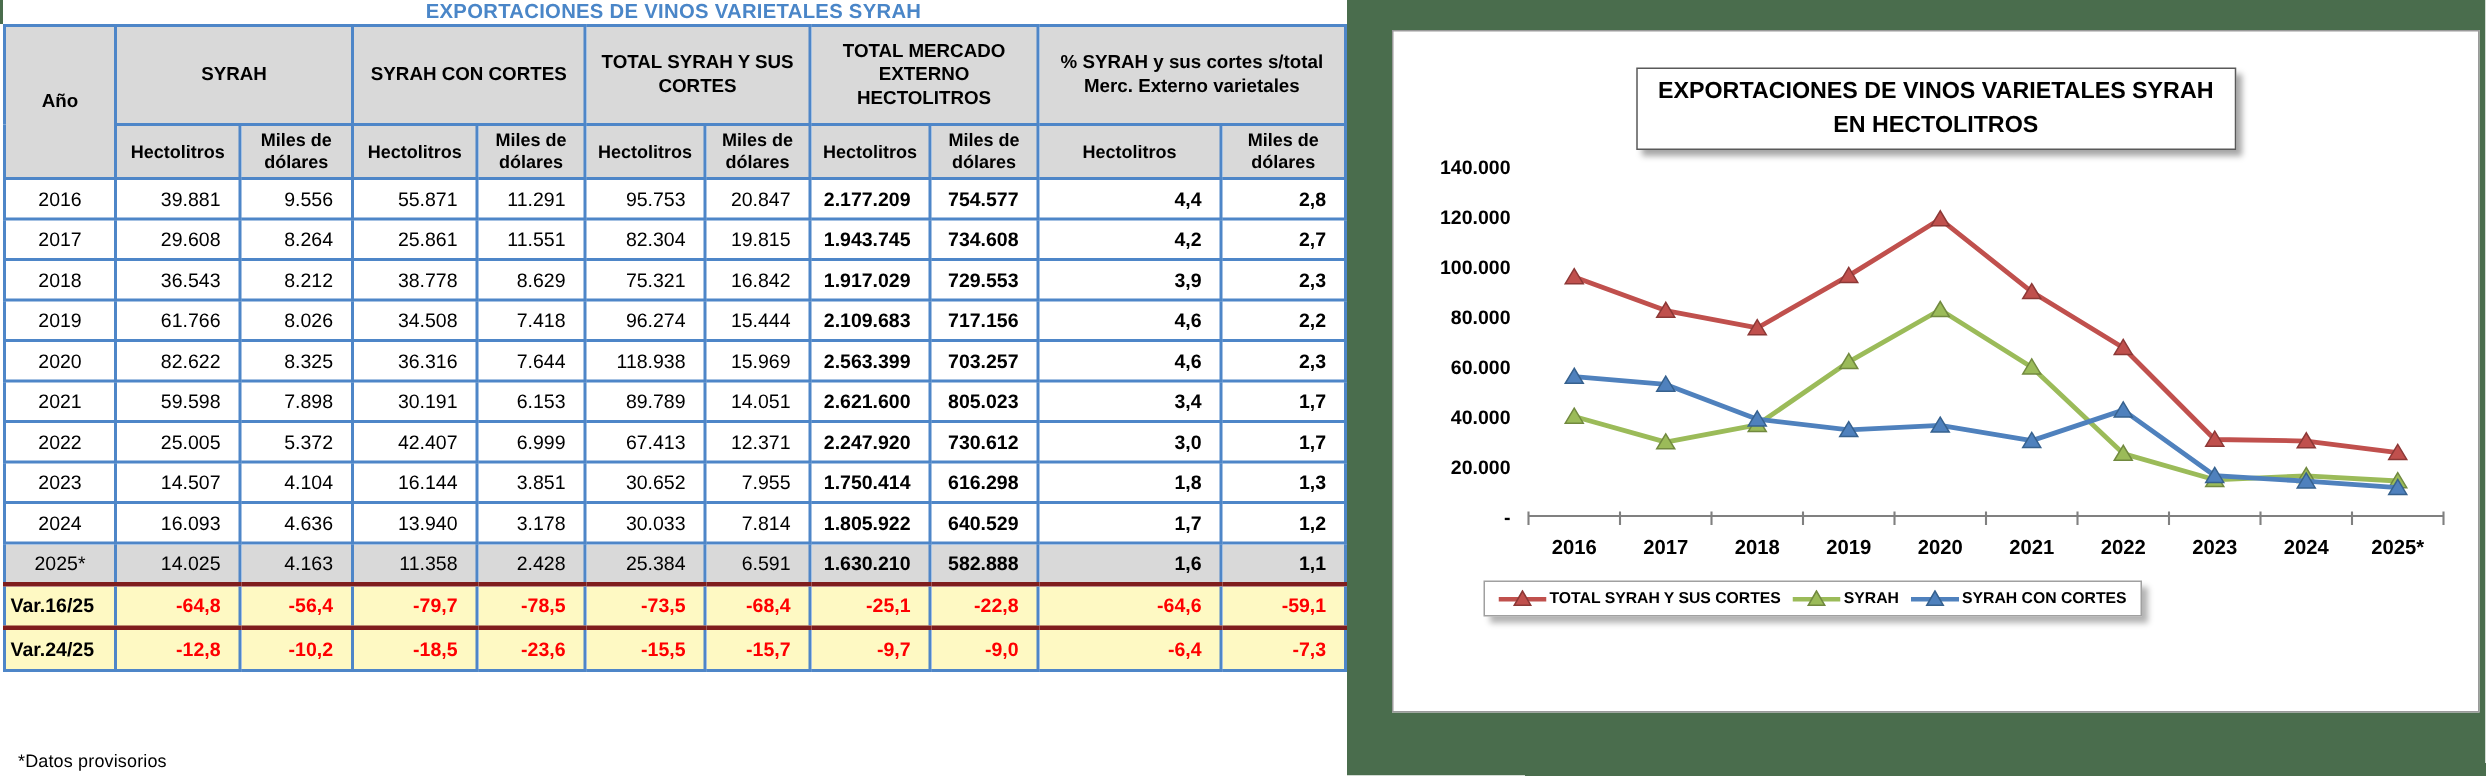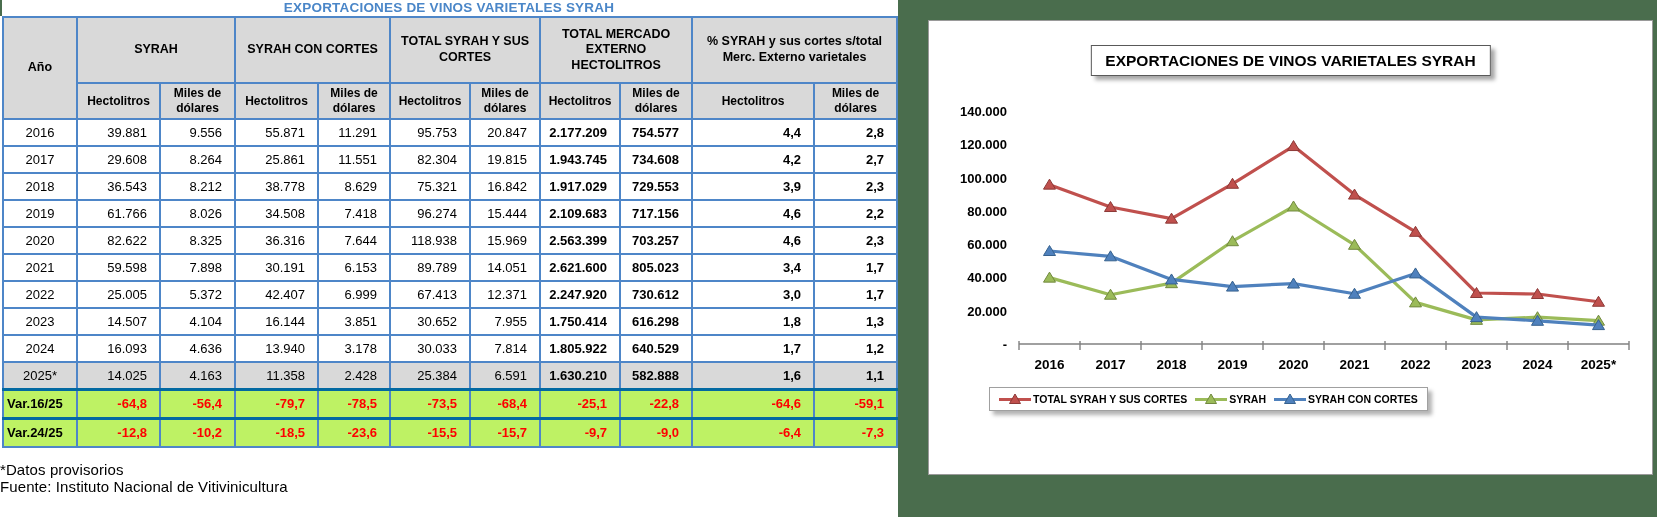--- a/index.html
+++ b/index.html
@@ -33,25 +33,25 @@
   tbody tr.row-var{height:29px;}
   td.c-num{
     font-size:13px;text-align:right;padding:0 12px 0 0;color:#000;
     vertical-align:middle;background:#fff;
   }
   td.c-num.bold{font-weight:bold;margin-top:31px;}
   td.c-label{
     font-size:13px;text-align:center;color:#000;vertical-align:middle;background:#fff;
   }
   tr.row-highlight td{background:#d9d9d9;}
-  tr.row-var td{border-top:3px solid #0369a1;background:#bef264;}
+  tr.row-var td{border-top:3px solid #7f1d1d;background:#fef9c3;}
   tr.row-var td.c-num{color:#fe0000;font-weight:bold;}
   tr.row-var td.c-label{font-weight:bold;text-align:left;padding-left:3px;}
   .footnote{
-    position:absolute;left:0;font-size:15px;color:#000;letter-spacing:.1px;
+    position:absolute;left:12px;font-size:12px;color:#000;letter-spacing:.1px;margin-top:39px;
   }
   .footnote.f1{top:461px;}
   .footnote.f2{top:478px;}
   
   .right-panel{position:absolute;left:898px;top:0;width:759px;height:517px;background:#4a6d4d;}
   .chart-box{
     position:absolute;left:30px;top:20px;width:723px;height:453px;
     background:#fff;border:1px solid #9a9a9a;
   }
   .chart-title-box{
@@ -342,20 +342,21 @@
         <polygon points="303.5,260.0688285714286 297.5,270.0688285714286 309.5,270.0688285714286" fill="#4f81bd" stroke="#36618e" stroke-width="1"></polygon>
         <polygon points="364.5,257.0598 358.5,267.0598 370.5,267.0598" fill="#4f81bd" stroke="#36618e" stroke-width="1"></polygon>
         <polygon points="425.5,267.25355 419.5,277.25355 431.5,277.25355" fill="#4f81bd" stroke="#36618e" stroke-width="1"></polygon>
         <polygon points="486.5,246.92263571428572 480.5,256.9226357142857 492.5,256.9226357142857" fill="#4f81bd" stroke="#36618e" stroke-width="1"></polygon>
         <polygon points="547.5,290.6317714285714 541.5,300.6317714285714 553.5,300.6317714285714" fill="#4f81bd" stroke="#36618e" stroke-width="1"></polygon>
         <polygon points="608.5,294.29985714285715 602.5,304.29985714285715 614.5,304.29985714285715" fill="#4f81bd" stroke="#36618e" stroke-width="1"></polygon>
         <polygon points="669.5,298.59704285714287 663.5,308.59704285714287 675.5,308.59704285714287" fill="#4f81bd" stroke="#36618e" stroke-width="1"></polygon>
       </svg>
     <div class="chart-title-box">
       <div>EXPORTACIONES DE VINOS VARIETALES SYRAH</div>
+      <div>EN HECTOLITROS</div>
     </div>
     <div class="legend" id="legend">
         <div class="lg-item">
           <svg width="32" height="12">
             <line x1="0" y1="6.5" x2="32" y2="6.5" stroke="#c0504d" stroke-width="3"></line>
             <polygon points="16,1 10.5,10.5 21.5,10.5" fill="#c0504d" stroke="#8c3836" stroke-width="1"></polygon>
           </svg>
           <span class="lg-label">TOTAL SYRAH Y SUS CORTES</span>
         </div>
         <div class="lg-item">

